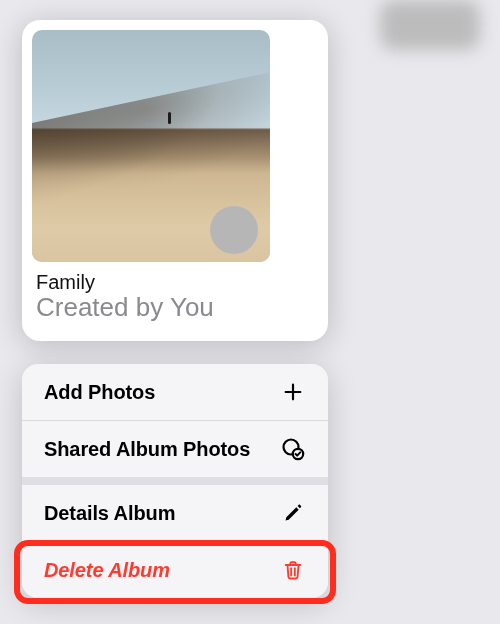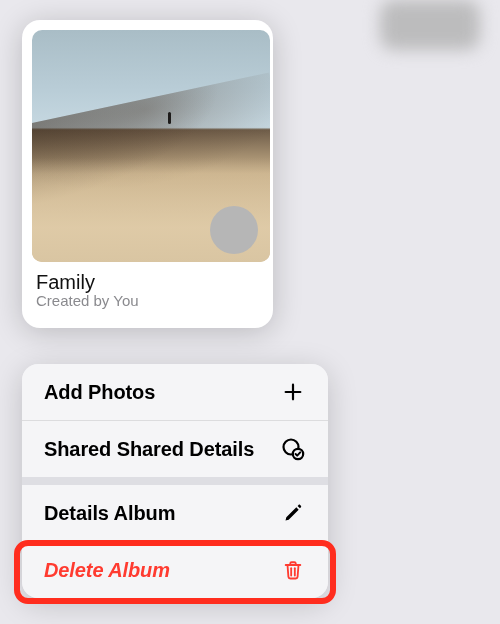--- a/index.html
+++ b/index.html
@@ -19,21 +19,21 @@
     width: 100px;
     height: 50px;
     background: #bcbcbd;
     border-radius: 14px;
     filter: blur(8px);
   }
   .preview-card {
     position: absolute;
     top: 20px;
     left: 22px;
-    width: 251px;
+    width: 306px;
     background: #ffffff;
     border-radius: 18px;
     box-shadow: 0 4px 30px rgba(0,0,0,0.20);
     overflow: hidden;
   }
   .preview-image-wrap {
     padding: 10px 10px 0 10px;
   }
   .preview-image {
     width: 238px;
@@ -82,21 +82,21 @@
   .preview-meta {
     padding: 8px 14px 18px 14px;
   }
   .album-title {
     font-size: 20px;
     font-weight: 500;
     color: #111;
     line-height: 1.2;
   }
   .album-subtitle {
-    font-size: 15px;
+    font-size: 26px;
     font-weight: 400;
     color: #8a8a8e;
     line-height: 1.2;
     margin-top: -2px;
   }
 
   .menu {
     position: absolute;
     top: 364px;
     left: 22px;
@@ -174,21 +174,21 @@
       <svg viewBox="0 0 24 24" width="22" height="22" fill="none" stroke="#000" stroke-width="2.4" stroke-linecap="round">
         <line x1="12" y1="4" x2="12" y2="20"></line>
         <line x1="4" y1="12" x2="20" y2="12"></line>
       </svg>
     </span>
   </div>
 
   <div class="divider-thin"></div>
 
   <div class="menu-item">
-    <span>Shared Shared Details</span>
+    <span>Shared Album Photos</span>
     <span class="icon">
       <svg viewBox="0 0 24 24" width="24" height="24" fill="none" stroke="#000" stroke-width="2.2">
         <circle cx="10" cy="10" r="7.5" fill="none"></circle>
         <circle cx="17" cy="17" r="5.2" fill="#f5f5f8" stroke="#000"></circle>
         <path d="M14.6 17 l1.6 1.6 l3 -3.2" stroke="#000" stroke-width="2" stroke-linecap="round" stroke-linejoin="round" fill="none"></path>
       </svg>
     </span>
   </div>
 
   <div class="divider-thick"></div>

